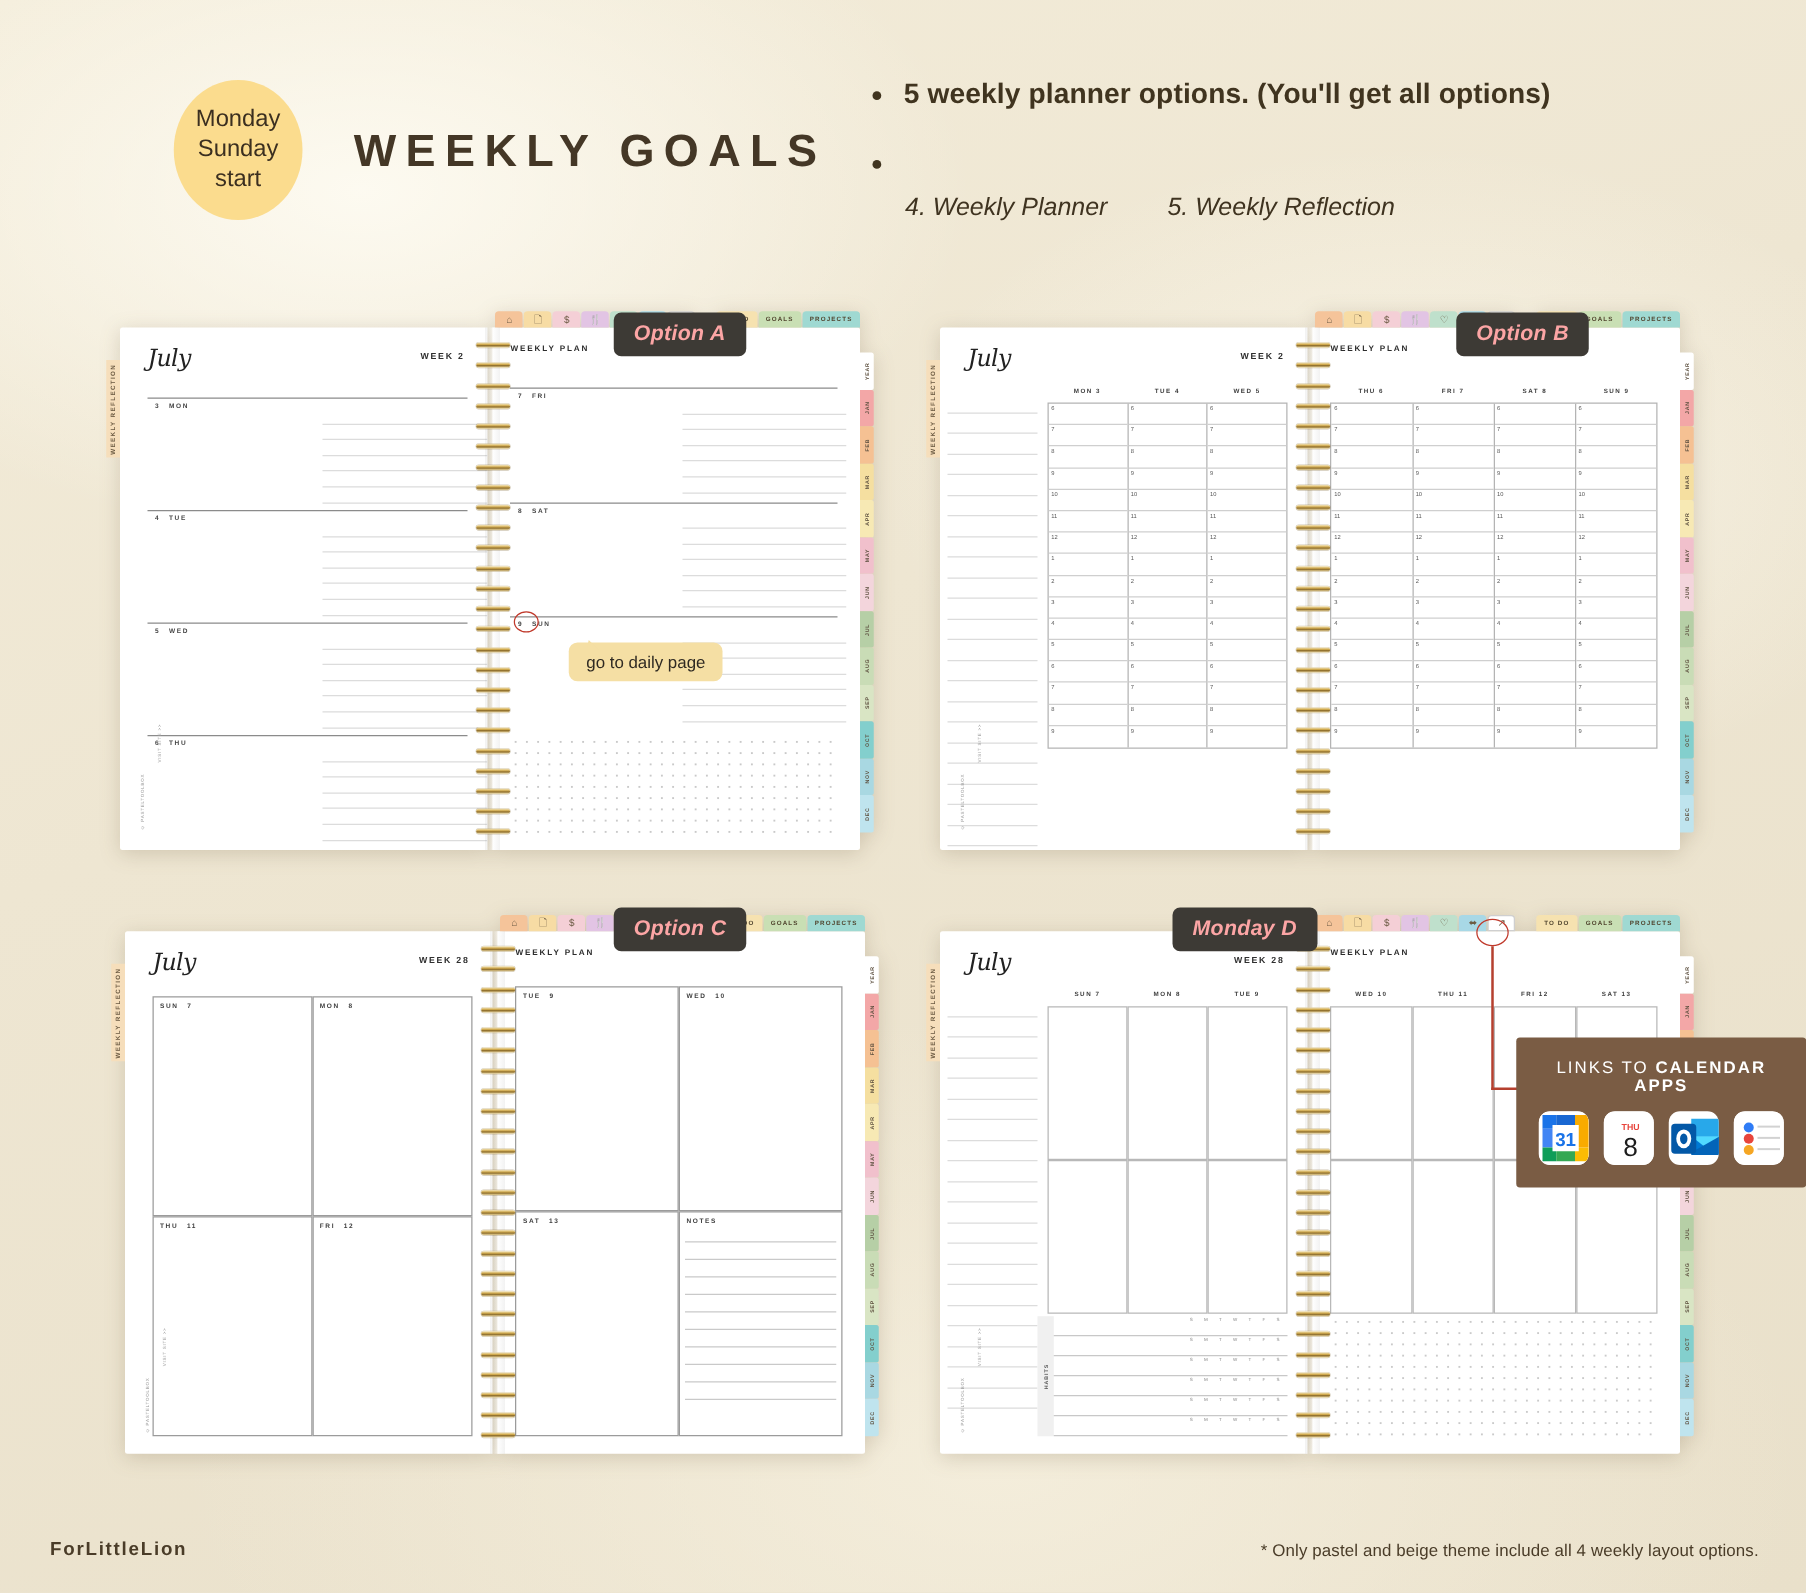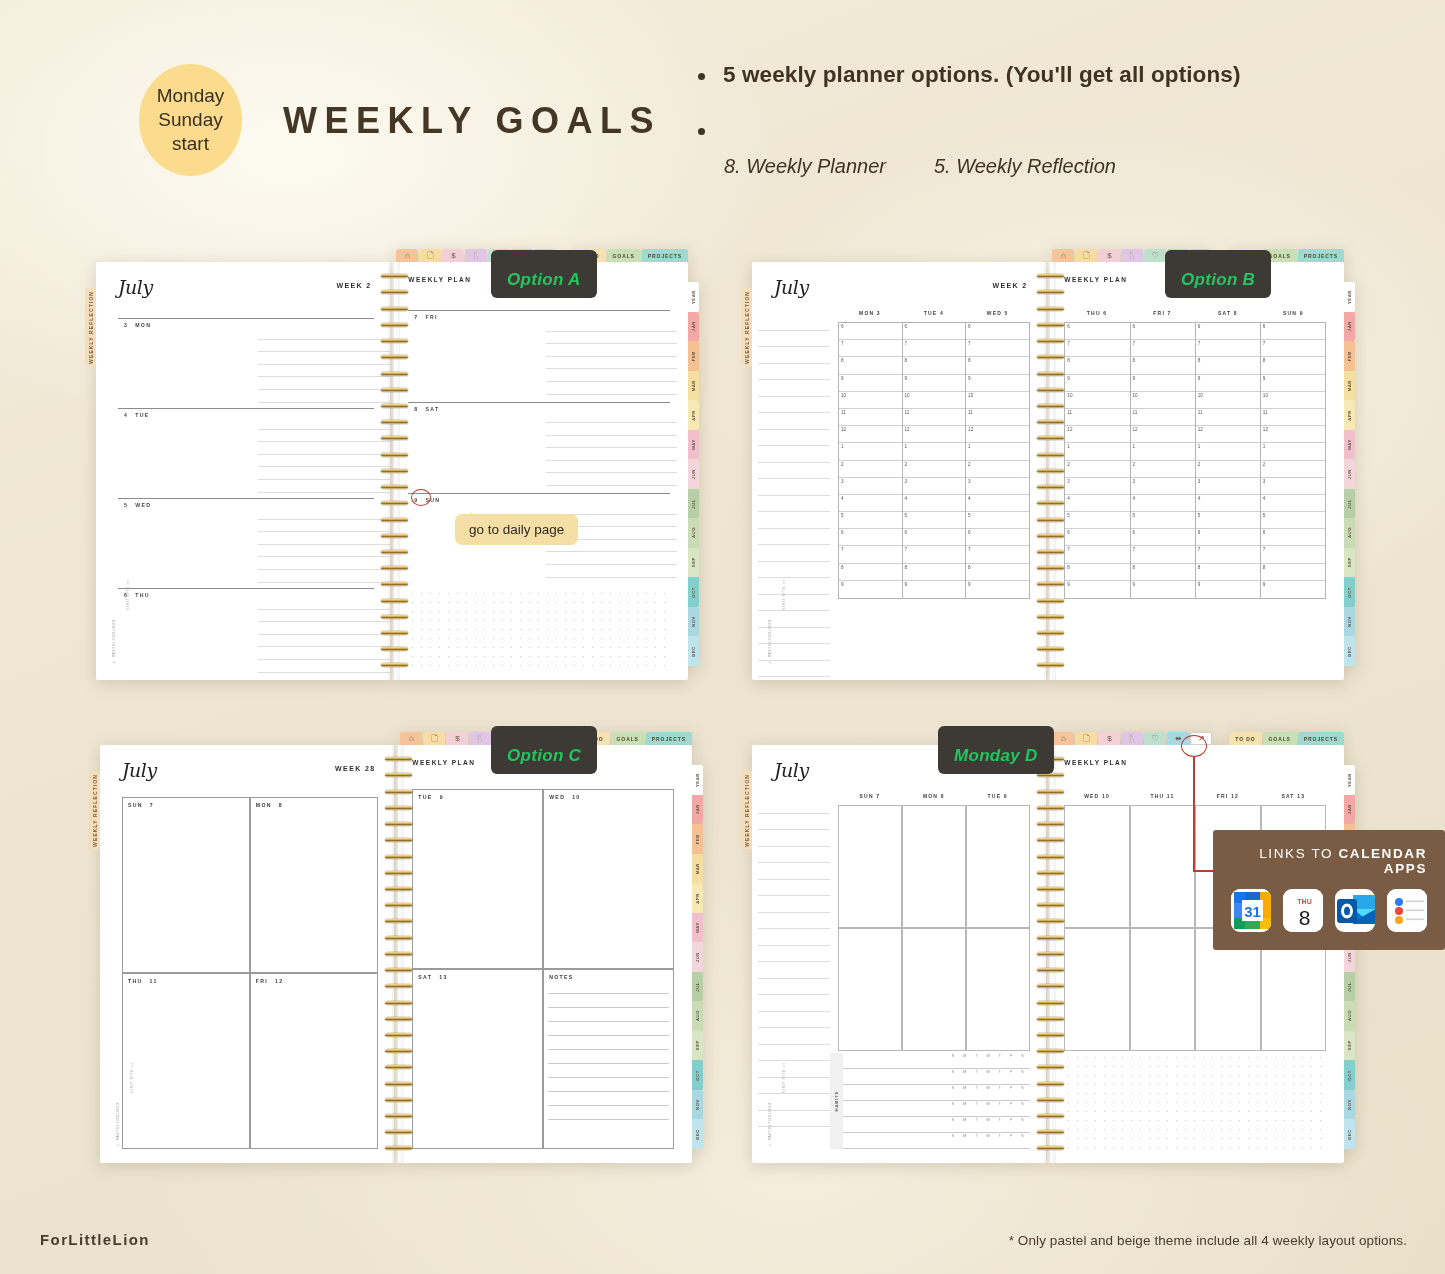--- a/index.html
+++ b/index.html
@@ -156,22 +156,22 @@
 
   
   .cbox { border: 1px solid #9b9b9b; }
   .cboxlab { font-size: 5.2px; letter-spacing: 1.3px; font-weight: 700; color: #3c3c3c; padding: 4px 0 0 5px; display:flex; gap:7px;}
 
   
   .dcell { border: 1px solid #b8b8b8; }
 
   
   .opt-chip {
-    position: absolute; background: #3d3a35; color: #22c55e;
-    padding: 20px 16px 8px; border-radius: 6px;
+    position: absolute; background: #3d3a35; color: #fca5a5;
+    padding: 7px 16px 8px; border-radius: 6px;
     font-style: italic; font-weight: 700; font-size: 17px; letter-spacing: .3px;
     z-index: 30; white-space: nowrap;
   }
 
   
   .tooltip {
     position: absolute; background: #f5dfa4; border-radius: 7px;
     padding: 8px 14px; font-size: 13.5px; color: #2f2a22; z-index: 25;
   }
   .tooltip:after {
@@ -182,21 +182,21 @@
   .redcircle {
     position: absolute; border: 1.6px solid #c0392b; border-radius: 50%; z-index: 26;
   }
 
   
   .cal-panel {
     position: absolute; background: #7a5c44; border-radius: 3px;
     padding: 16px 18px 18px; z-index: 28;
   }
   .cal-panel-title {
-    color: #fff; font-size: 13.5px; letter-spacing: 1.6px; text-align: right; margin-bottom: 13px;
+    color: #fff; font-size: 13.5px; letter-spacing: 1.6px; text-align: center; margin-bottom: 13px;
   }
   .cal-panel-title b { font-weight: 700; }
   .cal-icons { display: flex; gap: 12px; }
   .cal-ic { width: 43px; height: 43px; border-radius: 9px; background:#fff; position: relative; overflow: hidden; }
   .redline { position: absolute; background: #b5402f; z-index: 27; }
 
   
   .brand {
     position: absolute; left: 40px; top: 1231px;
     font-size: 15px; letter-spacing: 1.4px; color: #4a3c28; font-weight: 600;
@@ -224,21 +224,21 @@
 
 <div class="bullets">
   <div class="bullet">
     <div class="dot"></div>
     <div class="btxt">5 weekly planner options. (You'll get all options)</div>
   </div>
   <div class="bullet">
     <div class="dot"></div>
   </div>
   <div class="sublist">
-    <span>8. Weekly Planner</span>
+    <span>4. Weekly Planner</span>
     <span>5. Weekly Reflection</span>
   </div>
 </div>
 
 <div id="spreads">
     <div class="spread" style="left: 96px; top: 262px; width: 592px; height: 418px;">
       <div class="book">
         <div class="page left">
           <div class="pg-inner">
             <div class="month-script">July</div>

